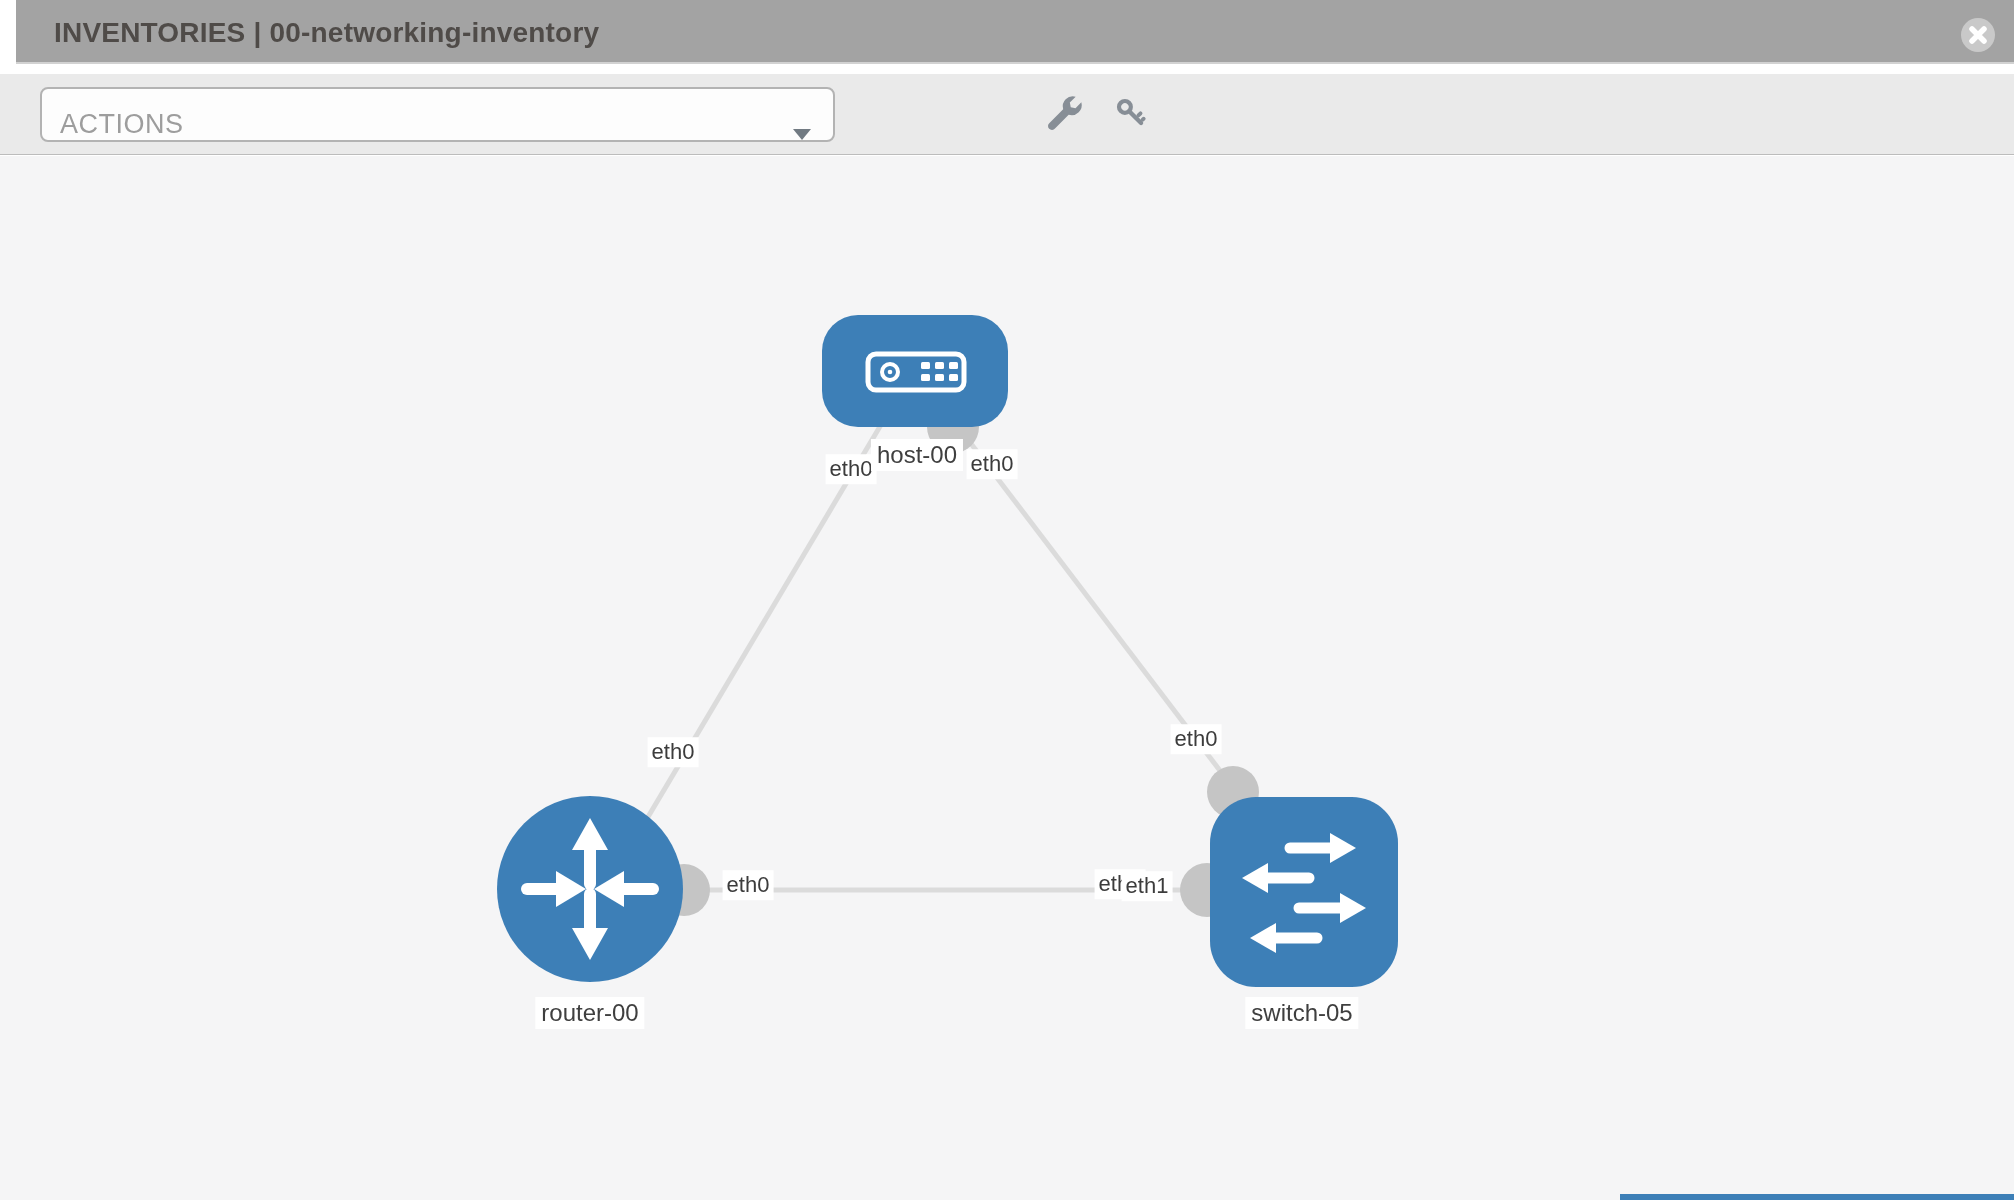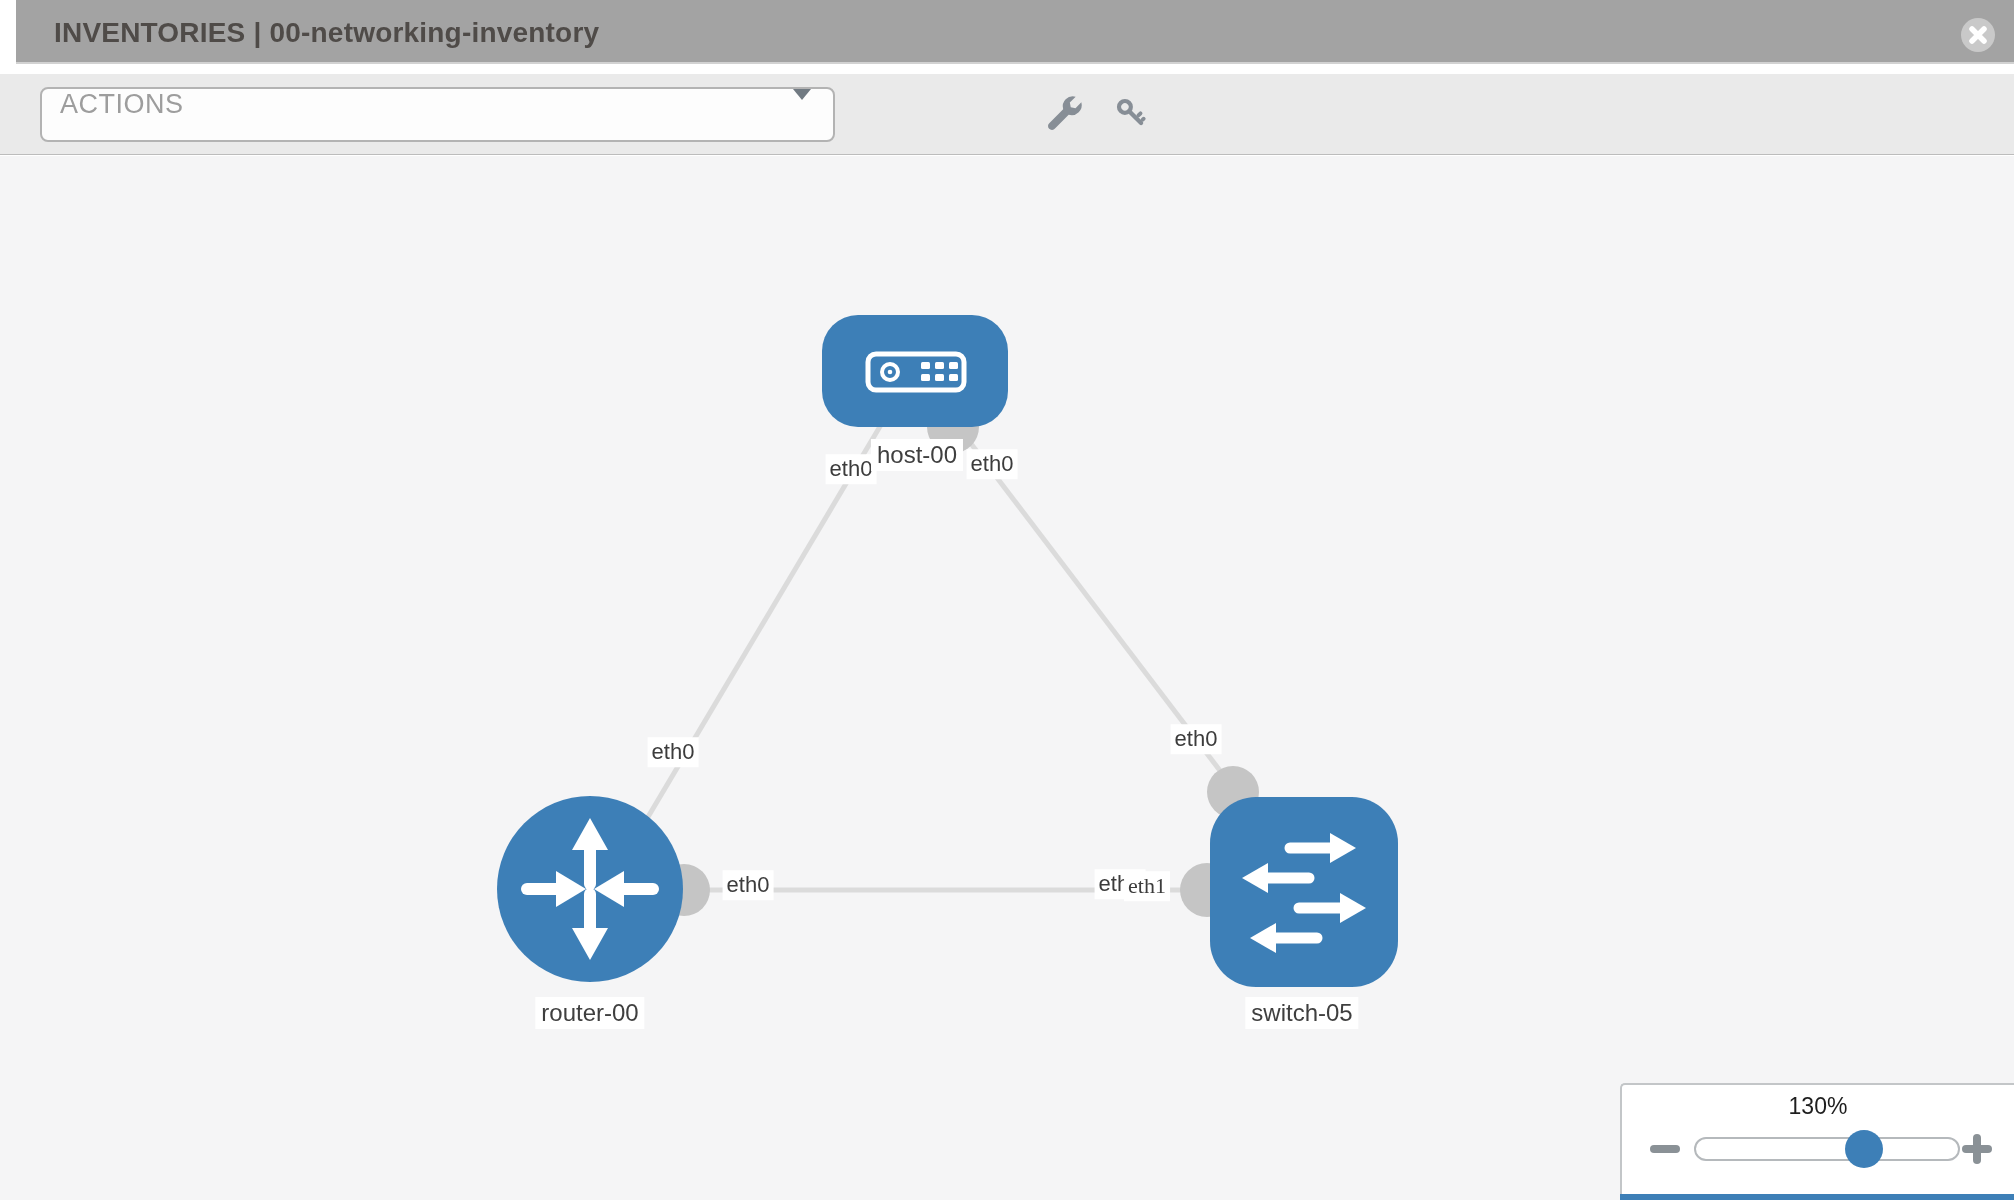--- a/index.html
+++ b/index.html
@@ -11,21 +11,21 @@
   .header { position:absolute; left:16px; top:0; width:2014px; height:64px;
     background:#a3a3a3; border-bottom:2px solid #d2d2d2; }
   .page-title { position:absolute; left:38px; top:17px; font-size:28px; font-weight:700;
     color:#4f4b48; letter-spacing:0.2px; }
   .close-btn { position:absolute; right:34px; top:17px; width:36px; height:36px; cursor:pointer; }
 
   
   .toolbar { position:absolute; left:0; top:74px; width:2014px; height:81px;
     background:#eaeaea; border-bottom:1px solid #bcbcbc; }
   .dropdown { position:absolute; top:13px; height:55px; background:#fdfdfd;
-    border:2px solid #b3b3b3; border-radius:8px; display:flex; align-items:flex-start;
+    border:2px solid #b3b3b3; border-radius:8px; display:flex; align-items:flex-end;
     justify-content:space-between; padding:0 22px 0 18px; cursor:pointer; }
   .dropdown .ddl { font-size:27px; color:#9d9d9d; letter-spacing:0.5px; }
   .caret { width:0; height:0; border-left:9px solid transparent; border-right:9px solid transparent;
     border-top:11px solid #717a82; }
   .dd-actions { left:40px; width:795px; }
   .dd-search  { left:1186px; width:789px; }
   .tool-icon { position:absolute; top:20px; width:40px; height:40px; cursor:pointer; }
   .tool-wrench { left:1044px; }
   .tool-key { left:1112px; }
 
@@ -154,32 +154,22 @@
     </svg>
 
     <div class="lbl" style="left:851px;  top:313px;">eth0</div>
     <div class="lbl big" style="left:917px;  top:299px;">host-00</div>
     <div class="lbl" style="left:992px;  top:308px;">eth0</div>
 
     <div class="lbl" style="left:673px;  top:596px;">eth0</div>
     <div class="lbl" style="left:748px;  top:729px;">eth0</div>
 
     <div class="lbl" style="left:1120px; top:728px;">eth0</div>
-    <div class="lbl" style="left:1147px; top:730px;font-family:Liberation Serif, serif;">eth1</div>
+    <div class="lbl" style="left:1147px; top:730px;">eth1</div>
     <div class="lbl" style="left:1196px; top:583px;">eth0</div>
 
     <div class="lbl big" style="left:590px;  top:857px;">router-00</div>
     <div class="lbl big" style="left:1302px; top:857px;">switch-05</div>
 
-    <div class="zoom-panel">
-      <div class="zoom-level">130%</div>
-      <div class="zoom-row">
-        <div class="zoom-minus"></div>
-        <div class="zoom-track">
-          <div class="zoom-thumb"></div>
-        </div>
-        <div class="zoom-plus"></div>
-      </div>
-    </div>
     <div class="blue-strip"></div>
   </div>
 
 </div>
 
 </body></html>

